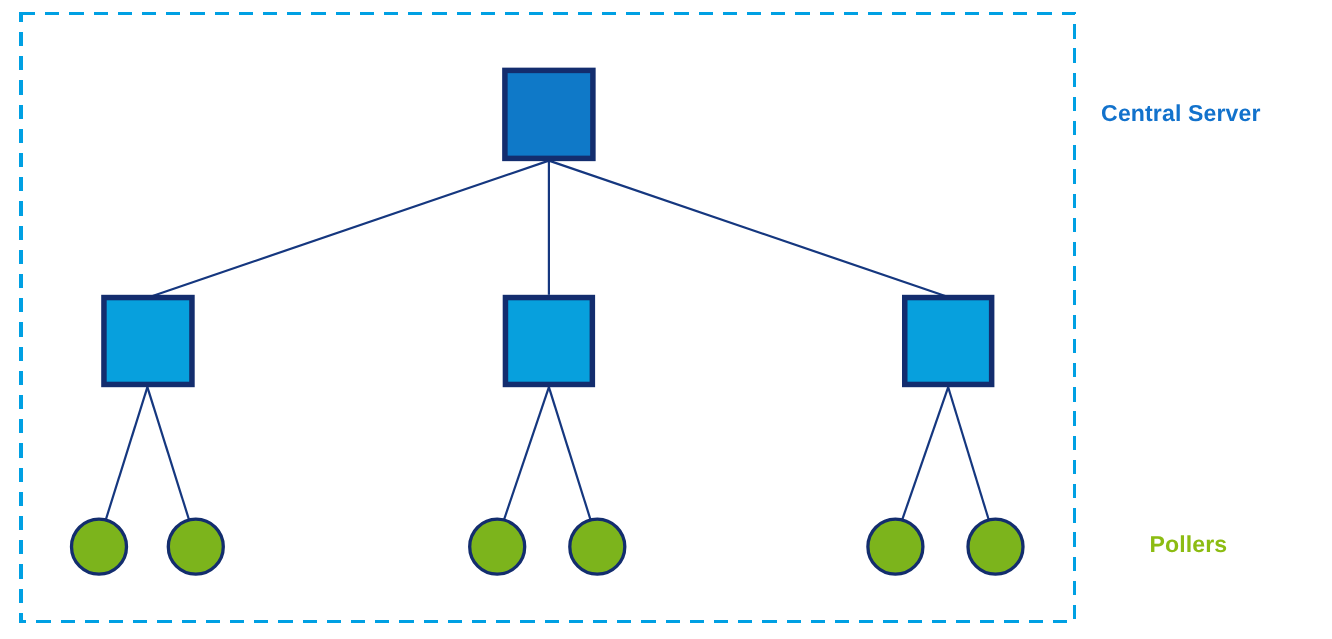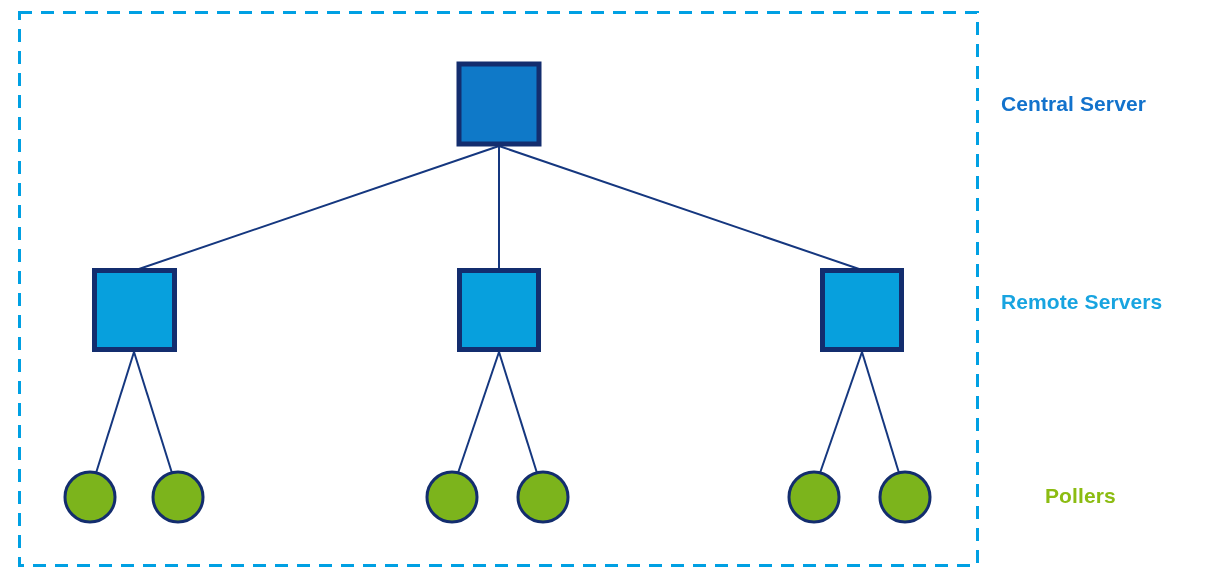--- a/index.html
+++ b/index.html
@@ -80,17 +80,16 @@
     <circle cx="90" cy="497" r="25" fill="#7cb41c" stroke="#132d6e" stroke-width="3"></circle>
     <circle cx="178" cy="497" r="25" fill="#7cb41c" stroke="#132d6e" stroke-width="3"></circle>
     <circle cx="452" cy="497" r="25" fill="#7cb41c" stroke="#132d6e" stroke-width="3"></circle>
     <circle cx="543" cy="497" r="25" fill="#7cb41c" stroke="#132d6e" stroke-width="3"></circle>
     <circle cx="814" cy="497" r="25" fill="#7cb41c" stroke="#132d6e" stroke-width="3"></circle>
     <circle cx="905" cy="497" r="25" fill="#7cb41c" stroke="#132d6e" stroke-width="3"></circle>
   </svg>
 
   <div class="tier-label" id="label-central-server" style="color:#1272cc">Central Server</div>
 
-  <div class="tier-label" id="label-remote-servers" style="color:#18a4e0">Remote Servers</div>
 
   <div class="tier-label" id="label-pollers" style="color:#8cbc12">Pollers</div>
 
 </div>
 
 </body></html>

